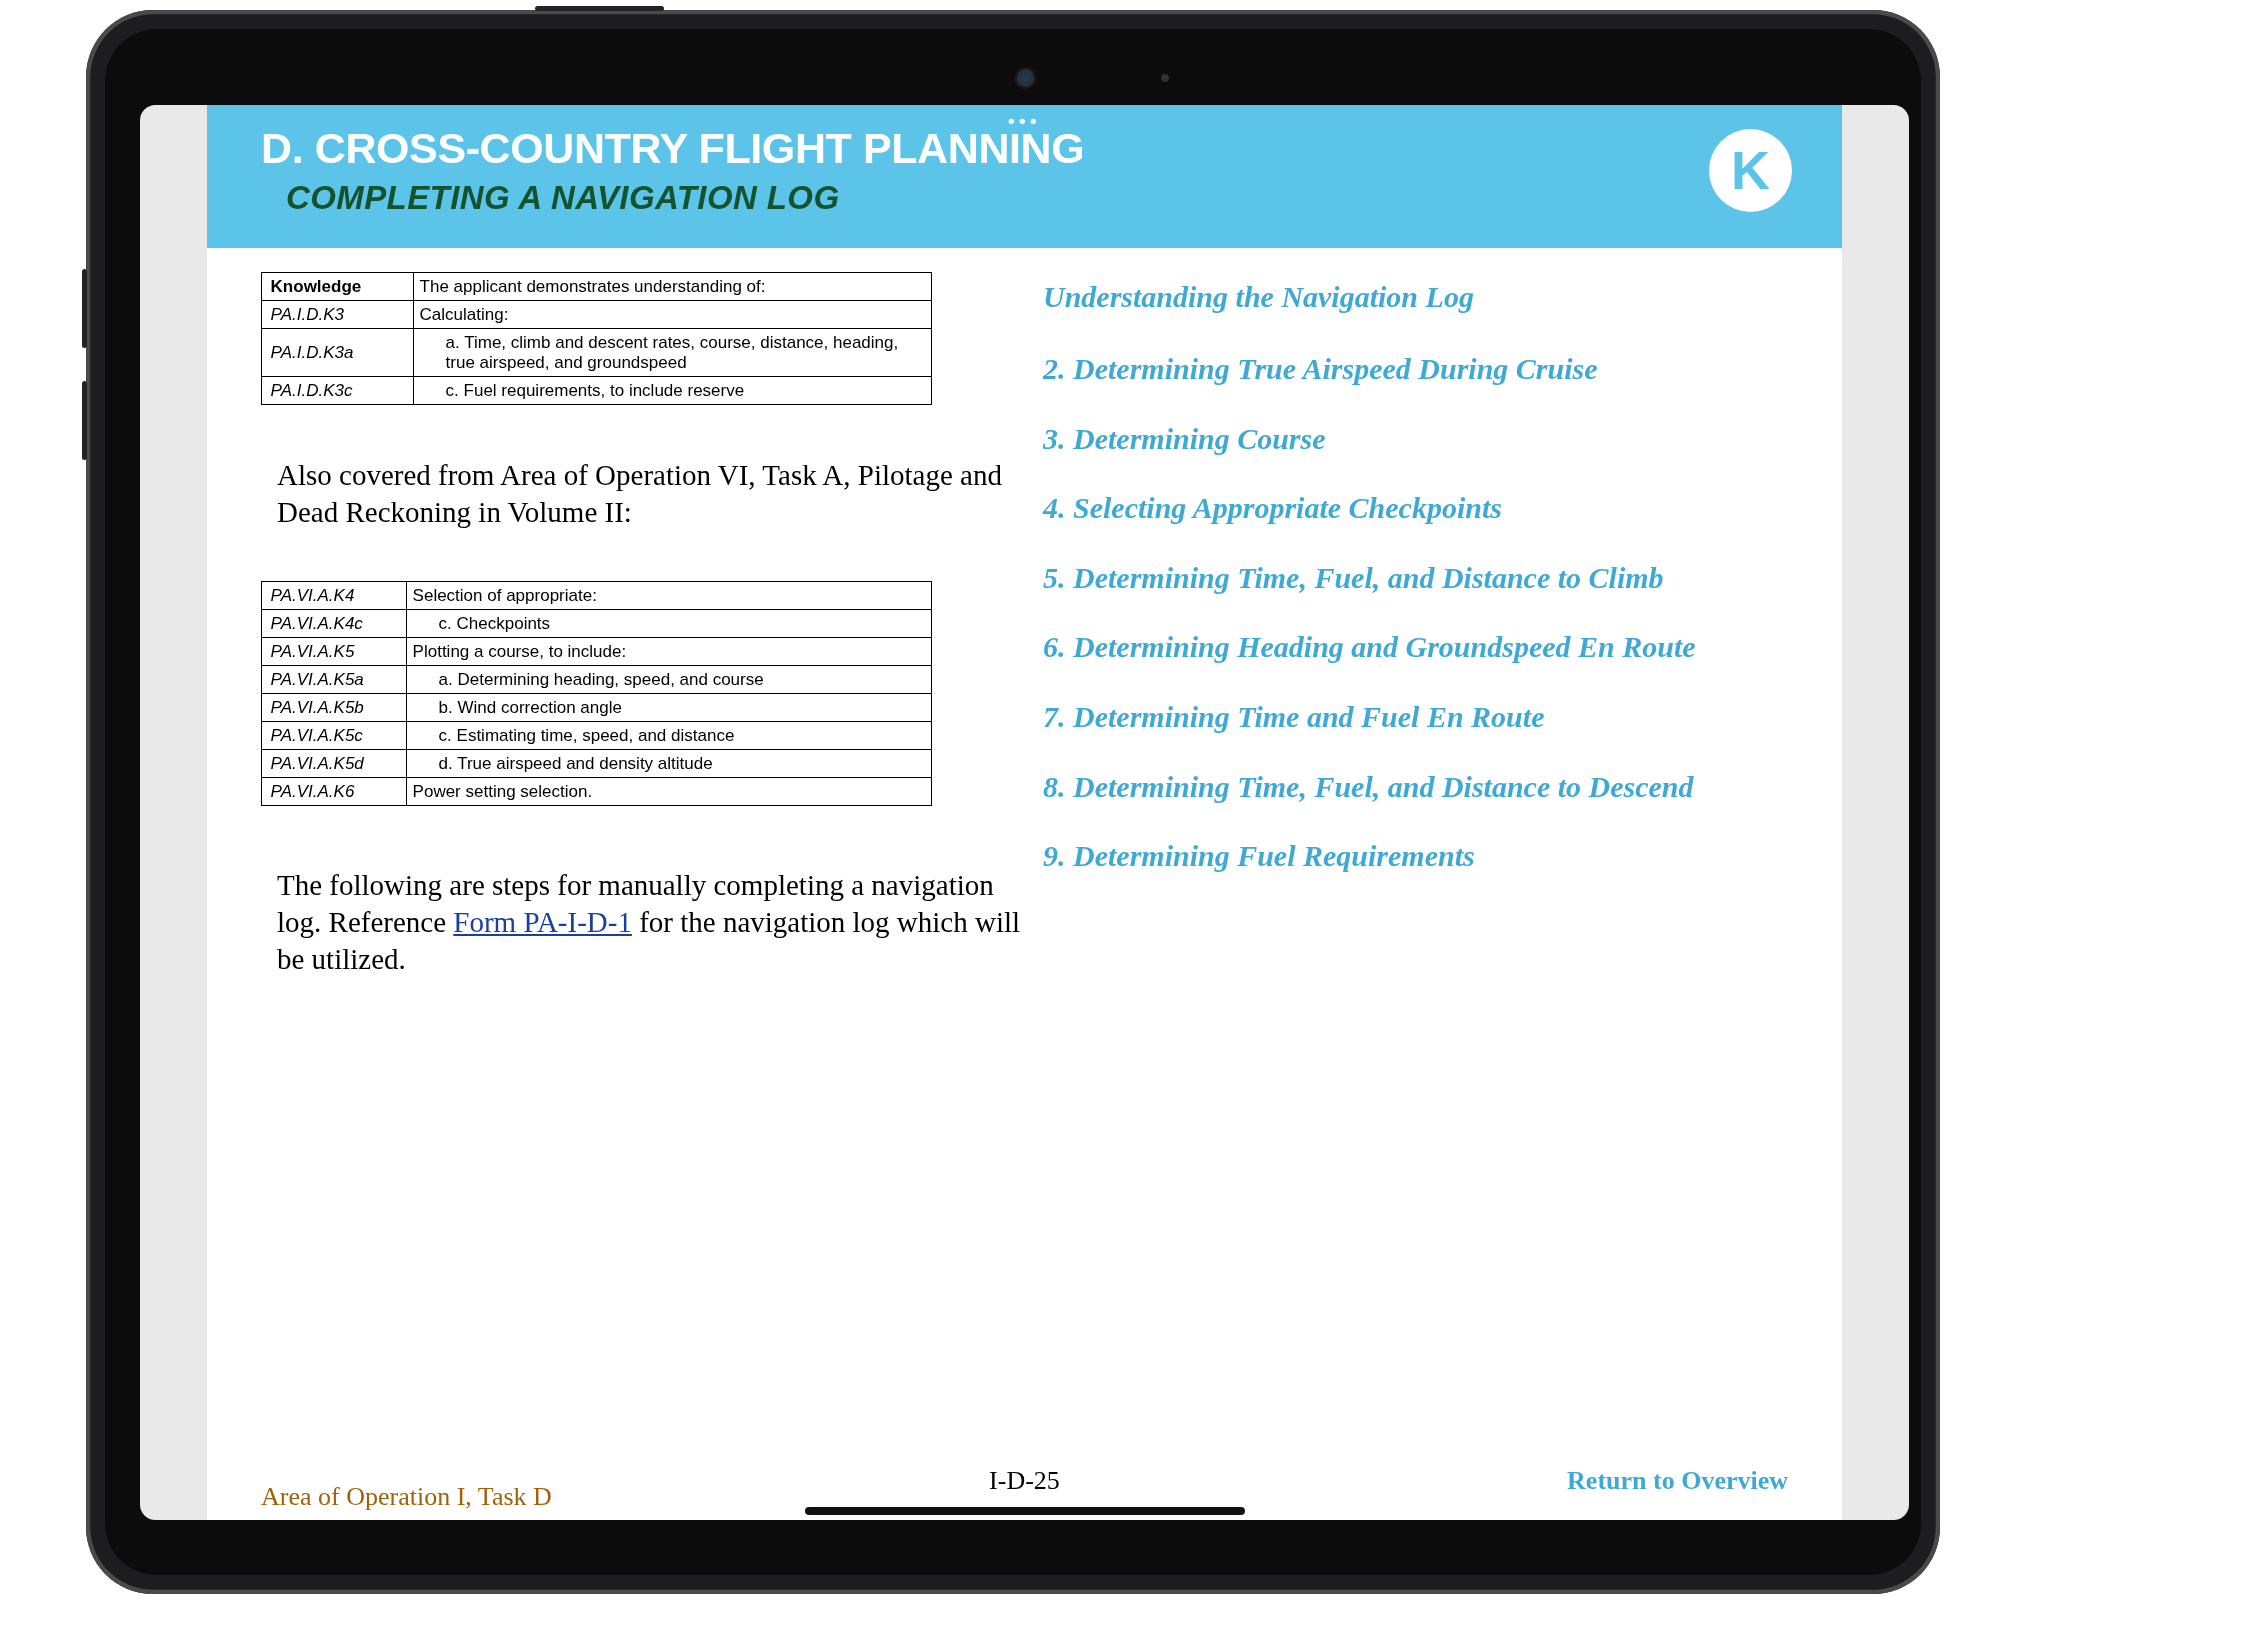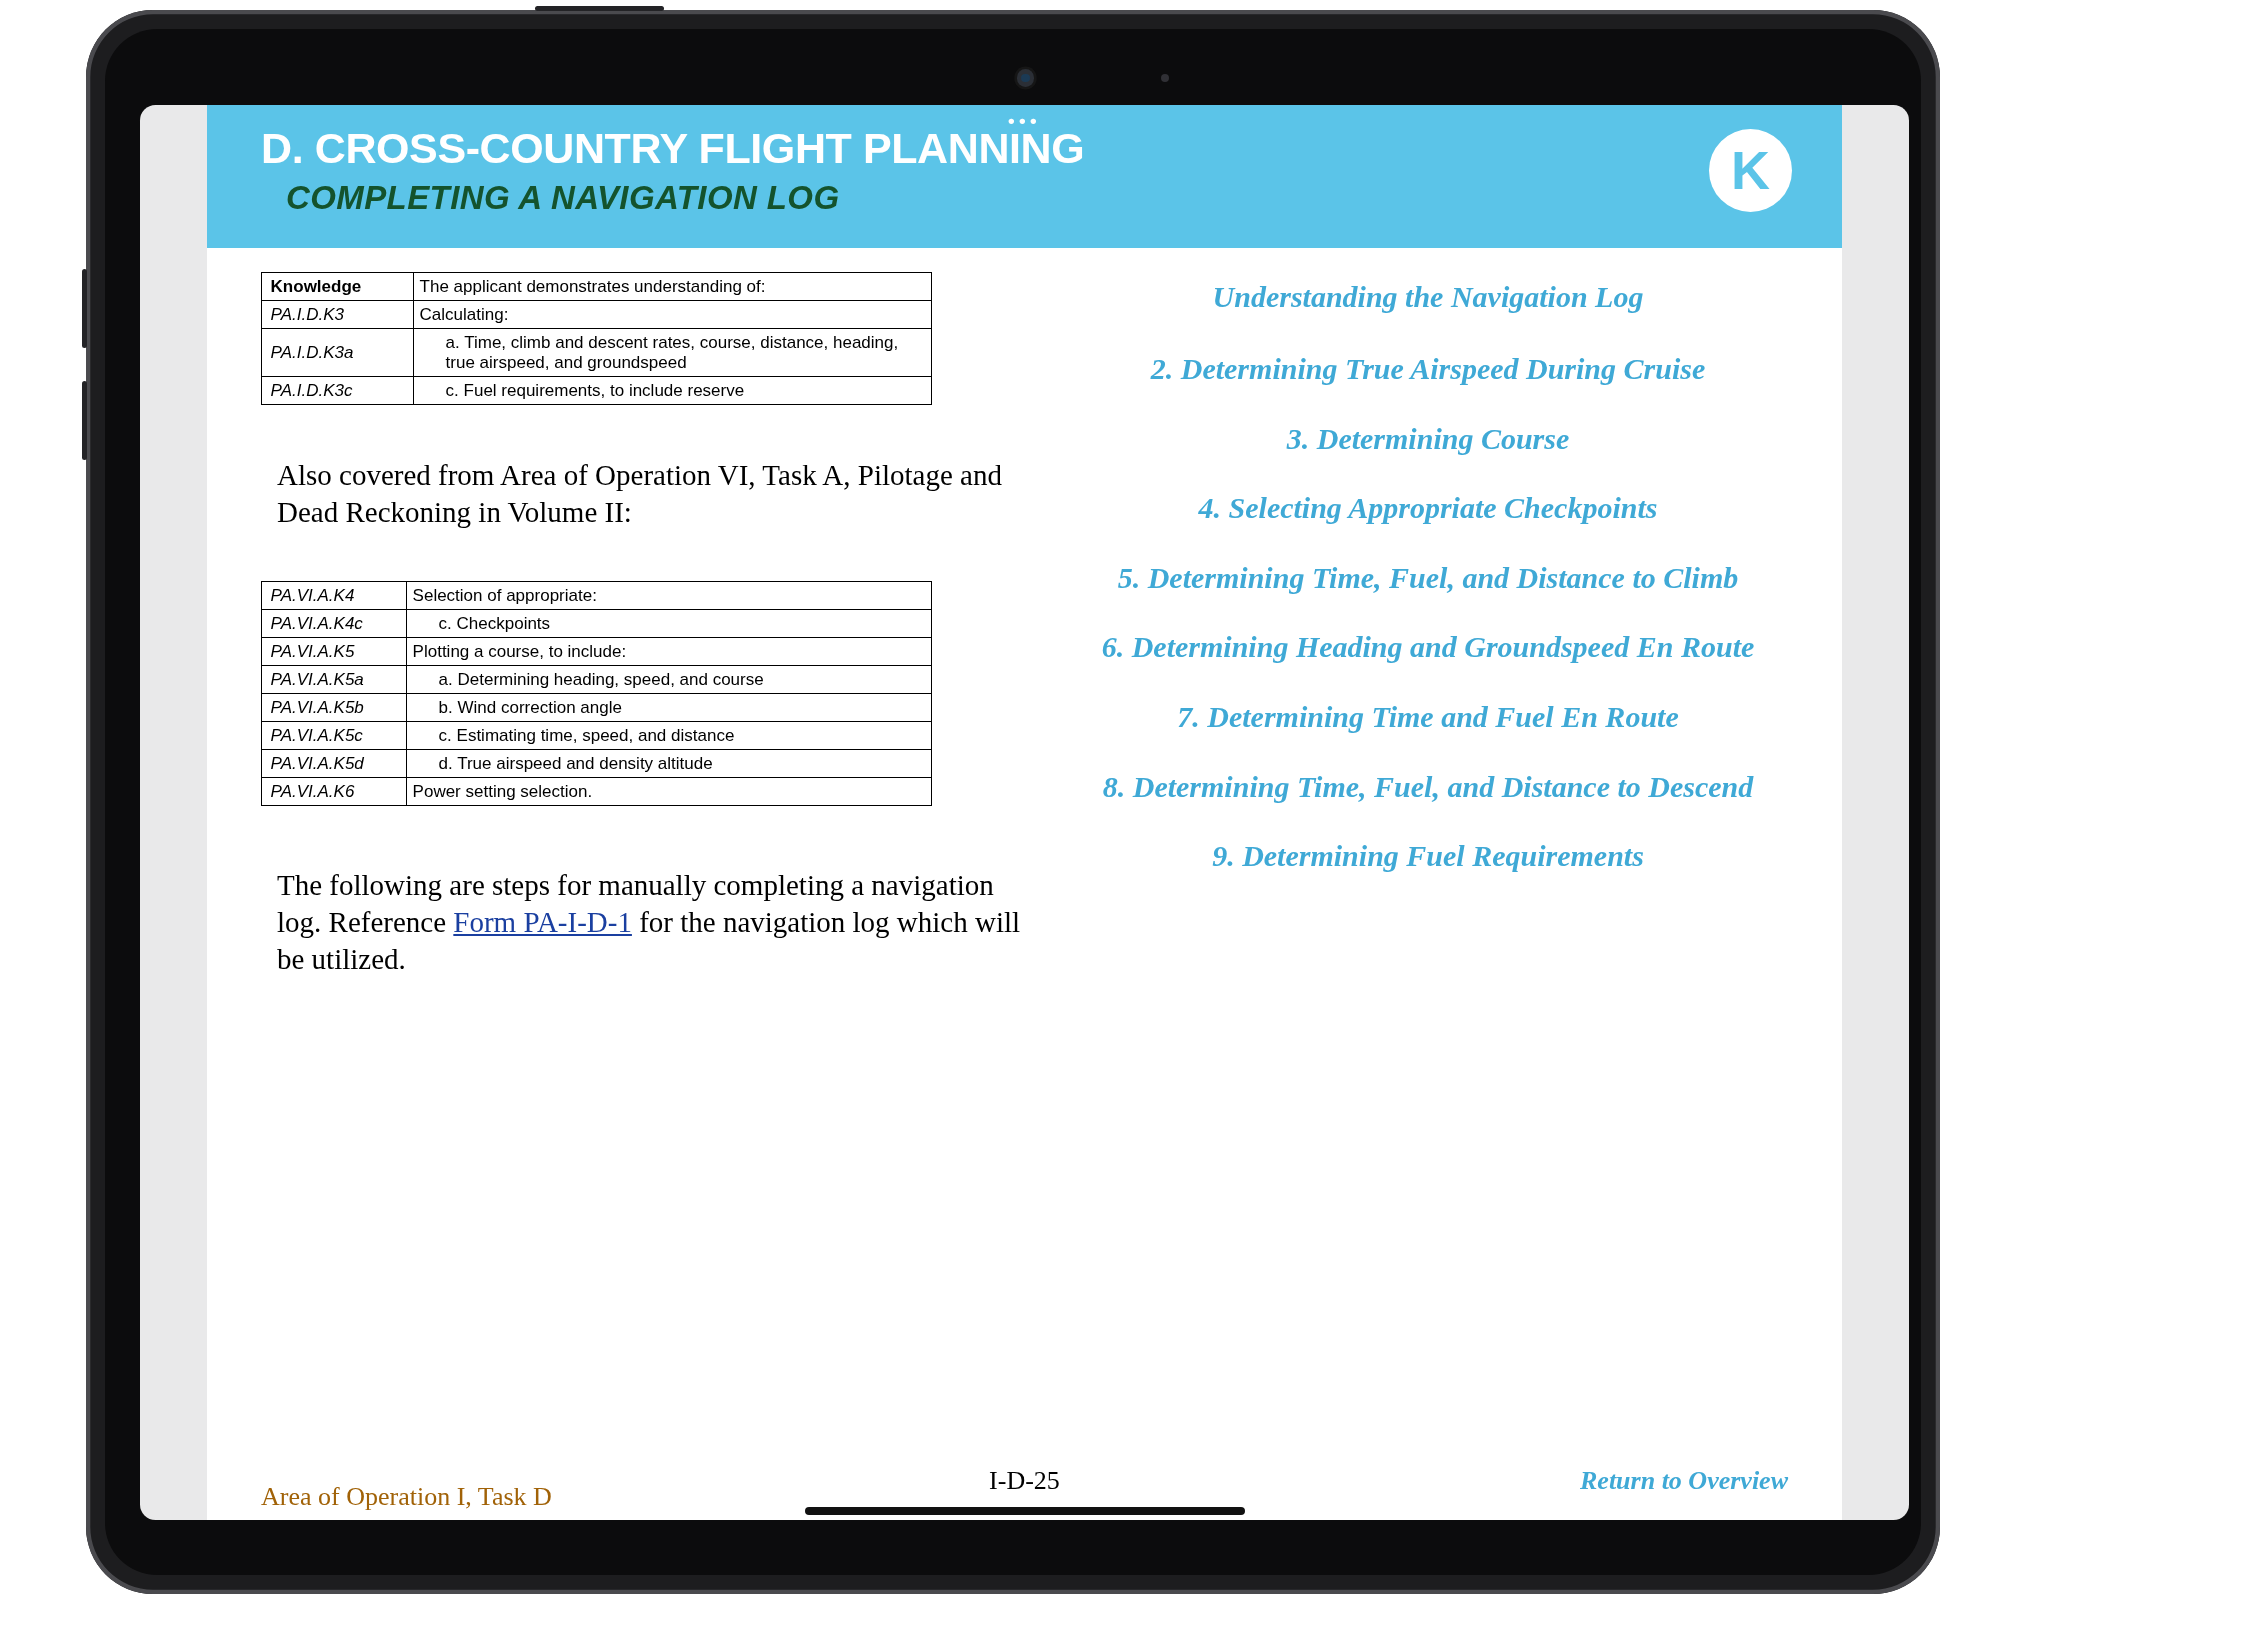--- a/index.html
+++ b/index.html
@@ -156,24 +156,23 @@
     height: 1272px;
   }
   .col-left {
     position: absolute;
     left: 54px;
     top: 24px;
     width: 777px;
   }
   .col-right {
     position: absolute;
-    left: 880px;
+    left: 836px;
     top: 31px;
     width: 682px;
-    text-align: center;
   }
 
   
   table.acs {
     border-collapse: collapse;
     width: 671px;
     table-layout: fixed;
     font-family: "Liberation Sans", sans-serif;
     font-size: 17px;
     color: #000;
@@ -251,21 +250,20 @@
     font-family: "Liberation Serif", serif;
     font-size: 26px;
     color: #000;
   }
   .footer .right {
     position: absolute;
     right: 54px;
     bottom: 24px;
     font-family: "Liberation Serif", serif;
     font-weight: bold;
-    font-style: italic;
     font-size: 26px;
     color: #3fa9d6;
     cursor: pointer;
   }
   .home-bar {
     position: absolute;
     left: 50%;
     transform: translateX(-50%);
     bottom: 5.2px;
     width: 440px;

